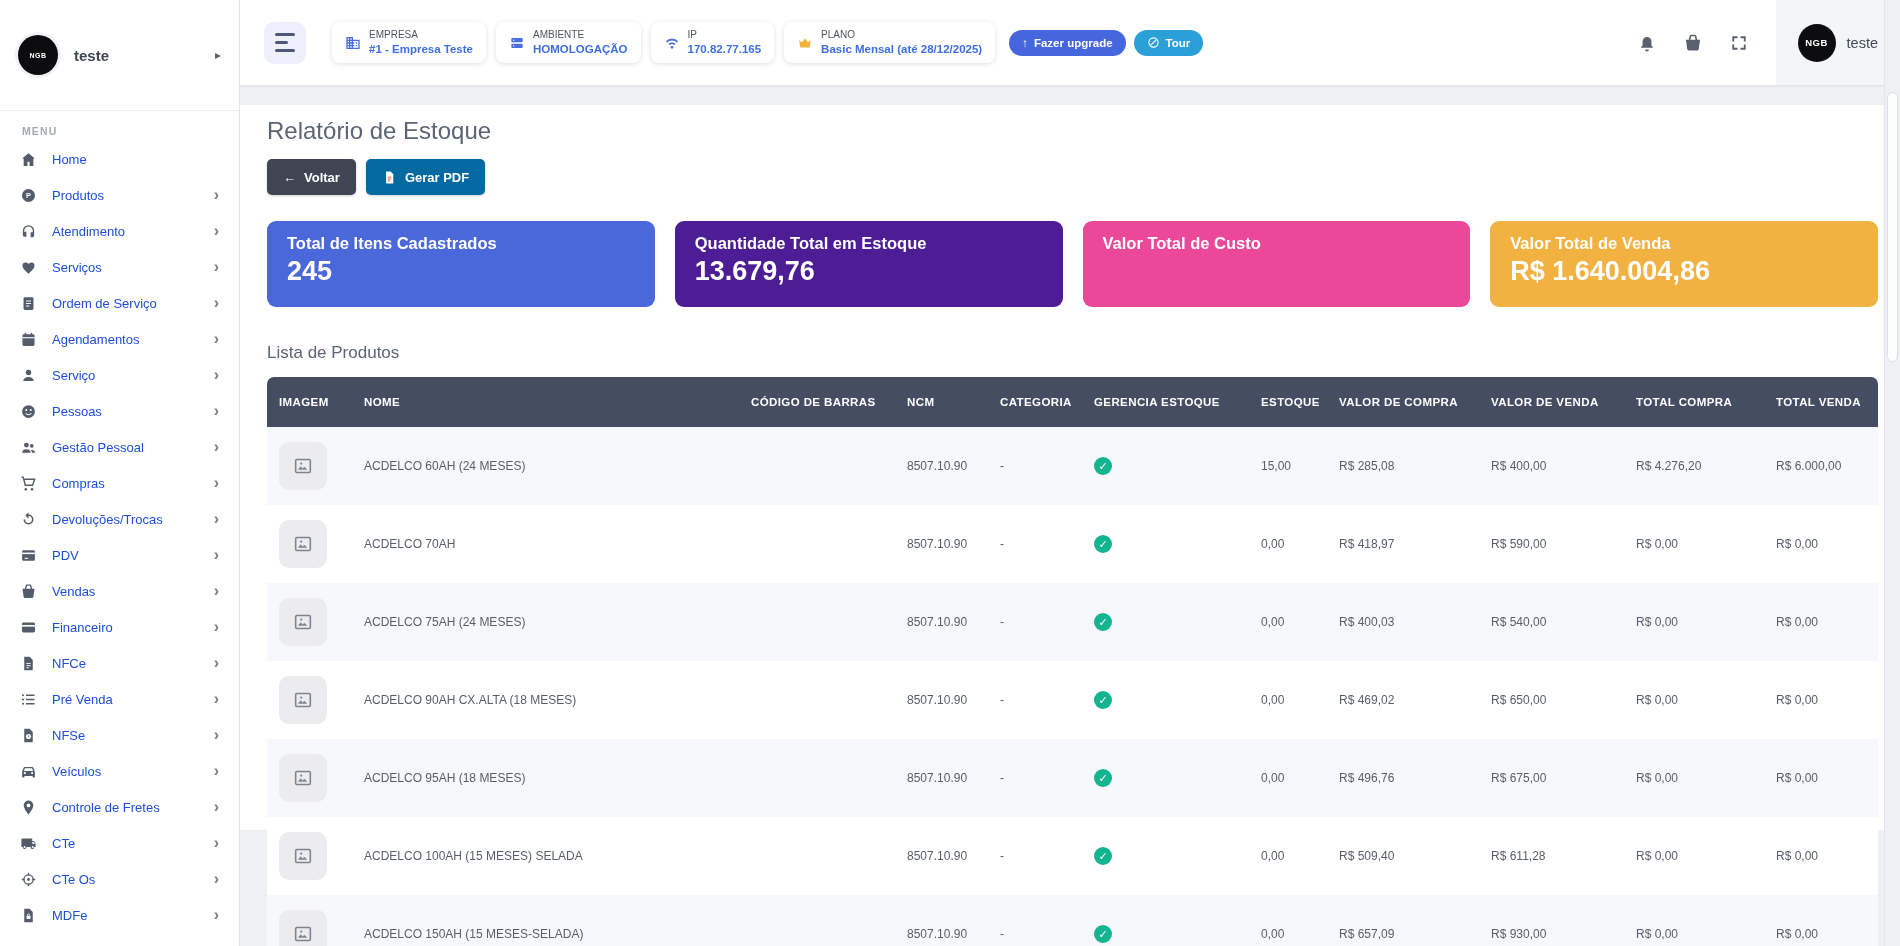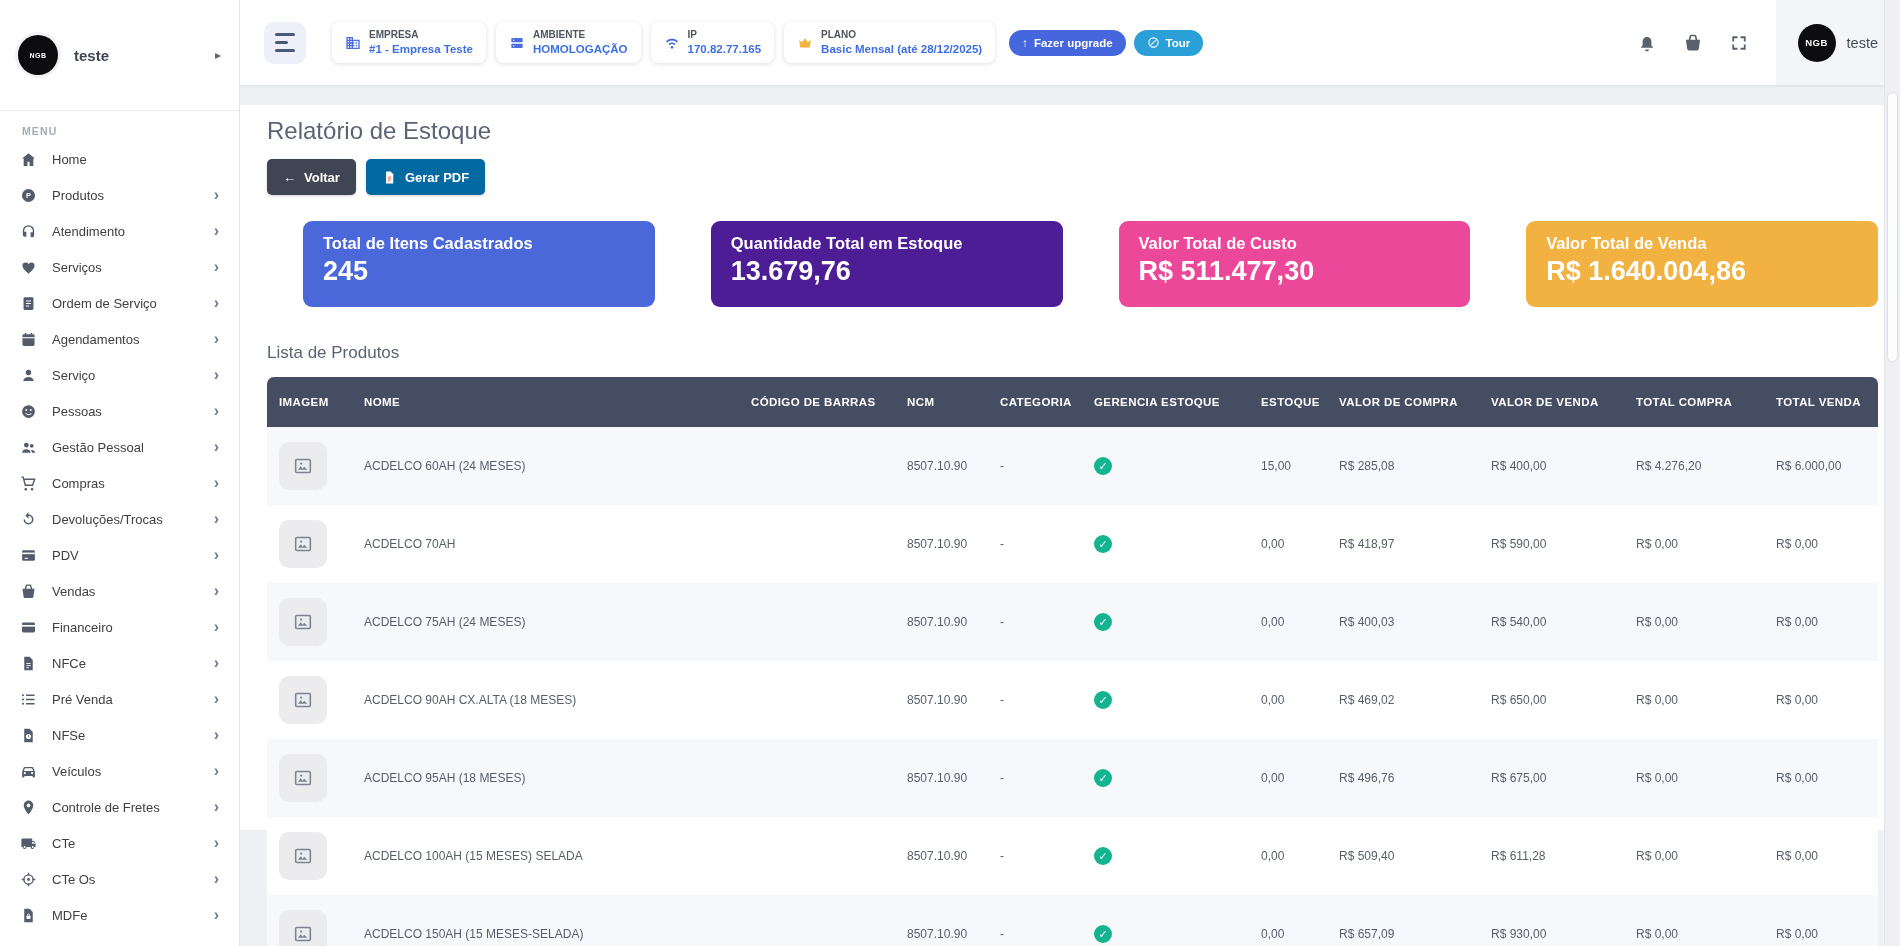--- a/index.html
+++ b/index.html
@@ -15,37 +15,37 @@
     padding:0 18px; cursor:pointer; }
   .avatar { width:40px; height:40px; border-radius:50%; background:#0c0c0e; flex:none;
     box-shadow:0 0 0 3px #f2f2f4; display:flex; align-items:center; justify-content:center;
     color:#fff; font-size:7px; font-weight:bold; letter-spacing:.5px; }
   .uname { margin-left:16px; font-size:15px; font-weight:600; color:#3d4754; }
   .chev { margin-left:auto; color:#5d6573; font-size:12px; }
   .menu-label { margin:14px 0 4px 22px; font-size:10.5px; font-weight:bold; color:#a4aab4; letter-spacing:1.1px; }
   .menu { }
   .mi { height:36px; display:flex; align-items:center; padding:0 20px; cursor:pointer; }
   .mi-ic { width:17px; height:17px; color:#525c6b; }
-  .mi-label { margin-left:15px; font-size:13px; color:#404040; }
+  .mi-label { margin-left:15px; font-size:13px; color:#1d4ed8; }
   .mi-chev { margin-left:auto; font-size:16px; line-height:1; color:#737b8a; font-weight:bold; }
 
   
   .topbar { position:fixed; left:240px; top:0; width:1660px; height:85px; background:#fff;
     box-shadow:0 1px 3px rgba(25,35,55,.08); display:flex; align-items:center; padding:0 0 0 24px; z-index:15; }
   .burger { width:42px; height:42px; border:none; border-radius:10px; background:#edf0fa; cursor:pointer;
     display:flex; flex-direction:column; justify-content:center; align-items:flex-start; padding:0 11px; }
   .burger span { display:block; height:2.6px; background:#4b5878; border-radius:2px; margin:2.7px 0; }
   .burger .b1 { width:20px; } .burger .b2 { width:13px; } .burger .b3 { width:20px; }
   .chips { display:flex; gap:10px; margin-left:26px; }
   .chip { background:#fff; border-radius:8px; box-shadow:0 1px 5px rgba(35,46,66,.15); padding:7px 13px;
     display:flex; align-items:center; gap:8px; cursor:pointer; }
   .chip .ic { width:16px; height:16px; }
   .chip-blue { color:#4a6fdd; } .chip-gold { color:#f2b33d; }
   .chip-tx { display:flex; flex-direction:column; line-height:1.25; }
-  .chip-label { font-size:10px; font-weight:bold; color:#4e545e; }
+  .chip-label { font-size:10px; font-weight:normal; color:#4e545e; }
   .chip-value { font-size:11.5px; font-weight:bold; color:#3d6fe3; }
   .btn-upgrade,.btn-tour { height:26px; border:none; border-radius:13px; color:#fff; font-size:11.5px;
     font-weight:bold; padding:0 13px; display:flex; align-items:center; gap:6px; cursor:pointer;
     font-family:inherit; }
   .btn-upgrade { background:#4566dd; margin-left:14px; }
   .btn-tour { background:#2b9fd8; margin-left:8px; }
   .btn-tour .ic { width:13px; height:13px; }
   .top-right { margin-left:auto; display:flex; align-items:center; height:100%; }
   .top-ic { color:#59616e; margin:0 13px; cursor:pointer; display:flex; }
   .top-ic .ic { width:20px; height:20px; }
@@ -61,21 +61,21 @@
   .page-title { margin:0; font-size:24px; font-weight:500; color:#5a6474; }
   .actions { margin-top:14px; display:flex; gap:10px; }
   .btn-back,.btn-pdf { border:none; border-radius:5px; color:#fff; font-size:13px; font-weight:bold;
     padding:0 16px; height:36px; display:inline-flex; align-items:center; gap:8px; cursor:pointer;
     font-family:inherit; box-shadow:0 1px 3px rgba(0,0,0,.18); }
   .btn-back { background:#3f4552; }
   .btn-pdf { background:#0369a1; }
   .btn-pdf .ic { width:15px; height:15px; }
 
   .stats { display:flex; gap:20px; margin-top:26px; }
-  .stat { flex:1; border-radius:9px; padding:13px 20px; color:#fff; height:86px;margin-left:36px; }
+  .stat { flex:1; border-radius:9px; padding:13px 20px; color:#fff; height:86px; }
   .stat-label { font-size:16.5px; font-weight:600; }
   .stat-value { font-size:27px; font-weight:bold; margin-top:3px; }
 
   .section-title { margin:36px 0 14px; font-size:17px; font-weight:500; color:#5a6474; }
 
   .tbl { width:1611px; border-collapse:collapse; table-layout:fixed; }
   .tbl th { background:#454d63; color:#fff; font-size:11.5px; letter-spacing:.4px; text-align:left;
     padding:19px 12px; white-space:nowrap; }
   .tbl th:first-child { border-radius:7px 0 0 0; }
   .tbl th:last-child  { border-radius:0 7px 0 0; }
@@ -428,21 +428,20 @@
           <div class="stat-value">245</div>
         </div>
 
         <div class="stat" style="background: #4c1d95;">
           <div class="stat-label">Quantidade Total em Estoque</div>
           <div class="stat-value">13.679,76</div>
         </div>
 
         <div class="stat" style="background: #ec4899;">
           <div class="stat-label">Valor Total de Custo</div>
-          <div class="stat-value">R$ 511.477,30</div>
         </div>
 
         <div class="stat" style="background: rgb(241, 178, 66);">
           <div class="stat-label">Valor Total de Venda</div>
           <div class="stat-value">R$ 1.640.004,86</div>
         </div>
 
     </div>
 
     <h2 class="section-title">Lista de Produtos</h2>

